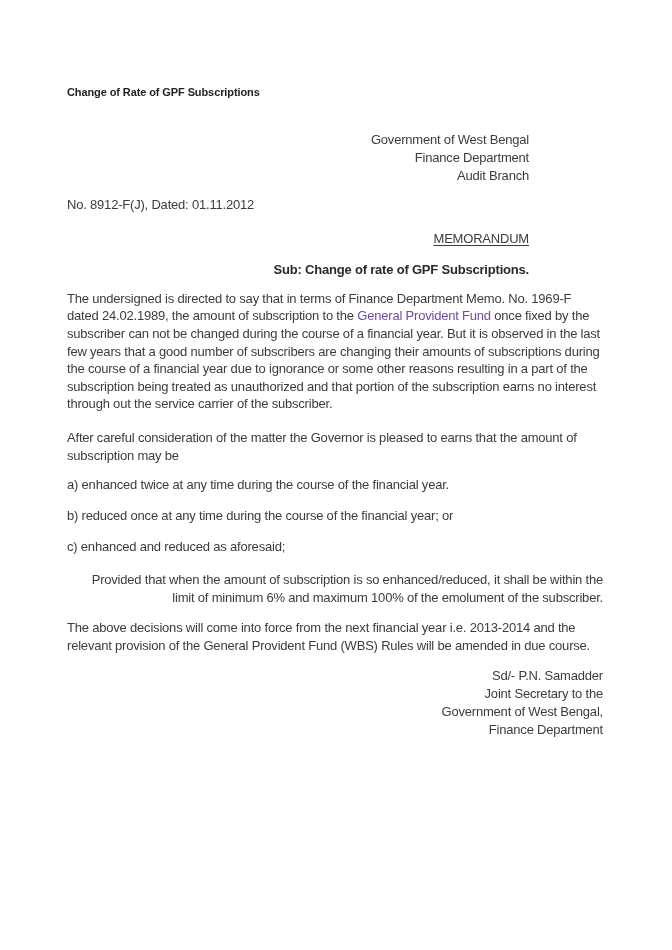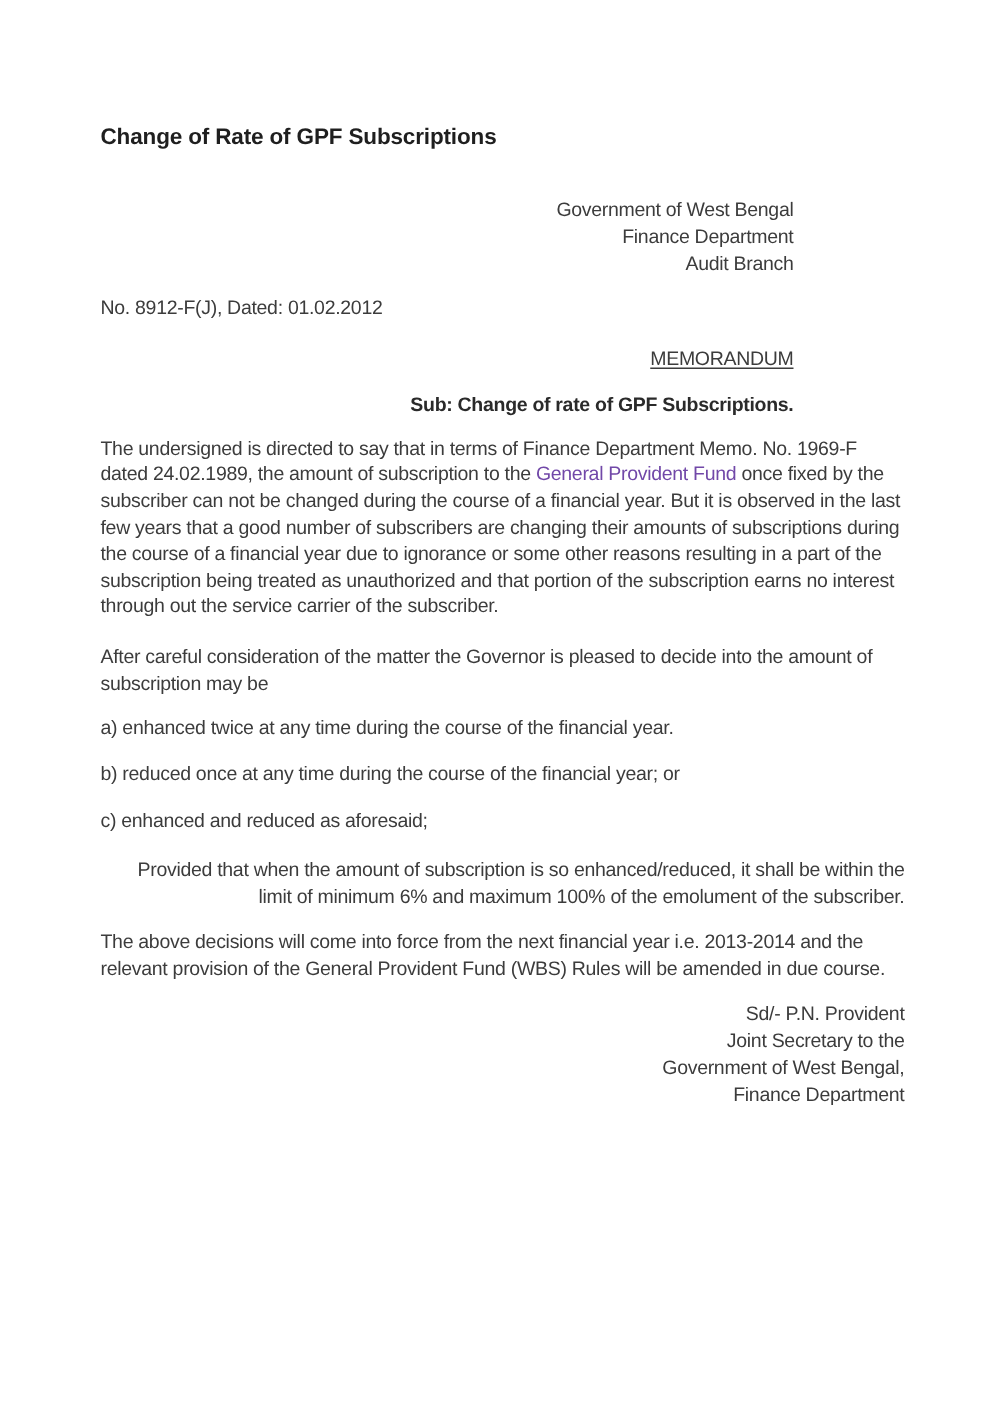--- a/index.html
+++ b/index.html
@@ -15,21 +15,21 @@
     overflow: hidden;
     font-family: "Liberation Sans", sans-serif;
     color: #3c3c3c;
     font-size: 13px;
     line-height: 17.6px;
     letter-spacing: -0.2px;
     box-sizing: border-box;
     padding: 82px 69px 0 67px;
   }
   .doc-title {
-    font-size: 15px;
+    font-size: 11px;
     font-weight: 700;
     color: #1f1f1f;
     line-height: 20px;
     margin: 0 0 29px 0;
     letter-spacing: -0.1px;
   }
   .center-block {
     width: 462px;          
     text-align: right;
   }
@@ -75,42 +75,42 @@
 <div class="page">
 
   <h1 class="doc-title">Change of Rate of GPF Subscriptions</h1>
 
   <div class="center-block org-block">
     <div>Government of West Bengal</div>
     <div>Finance Department</div>
     <div>Audit Branch</div>
   </div>
 
-  <div class="ref-line">No. 8912-F(J), Dated: 01.02.2012</div>
+  <div class="ref-line">No. 8912-F(J), Dated: 01.11.2012</div>
 
   <div class="center-block memo-heading">MEMORANDUM</div>
 
   <div class="center-block subject-line">Sub: Change of rate of GPF Subscriptions.</div>
 
   <p class="para p1">
     <span>The undersigned is directed to say that in terms of Finance Department Memo. No. 1969-F dated 24.02.1989, the amount of subscription to the </span><a class="gpf-link" href="#" title="General Provident Fund" style="color: rgb(113, 72, 168);">General Provident Fund</a><span> once fixed by the subscriber can not be changed during the course of a financial year. But it is observed in the last few years that a good number of subscribers are changing their amounts of subscriptions during the course of a financial year due to ignorance or some other reasons resulting in a part of the subscription being treated as unauthorized and that portion of the subscription earns no interest through out the service carrier of the subscriber.</span>
   </p>
 
-  <p class="para p2">After careful consideration of the matter the Governor is pleased to decide into the amount of subscription may be</p>
+  <p class="para p2">After careful consideration of the matter the Governor is pleased to earns that the amount of subscription may be</p>
 
   <p class="para item-a">a) enhanced twice at any time during the course of the financial year.</p>
 
   <p class="para item-b">b) reduced once at any time during the course of the financial year; or</p>
 
   <p class="para item-c">c) enhanced and reduced as aforesaid;</p>
 
   <p class="para p3">Provided that when the amount of subscription is so enhanced/reduced, it shall be within the limit of minimum 6% and maximum 100% of the emolument of the subscriber.</p>
 
   <p class="para p4">The above decisions will come into force from the next financial year i.e. 2013-2014 and the relevant provision of the General Provident Fund (WBS) Rules will be amended in due course.</p>
 
   <div class="signature-block">
-    <div>Sd/- P.N. Provident</div>
+    <div>Sd/- P.N. Samadder</div>
     <div>Joint Secretary to the</div>
     <div>Government of West Bengal,</div>
     <div>Finance Department</div>
   </div>
 
 </div>
 
 </body></html>

